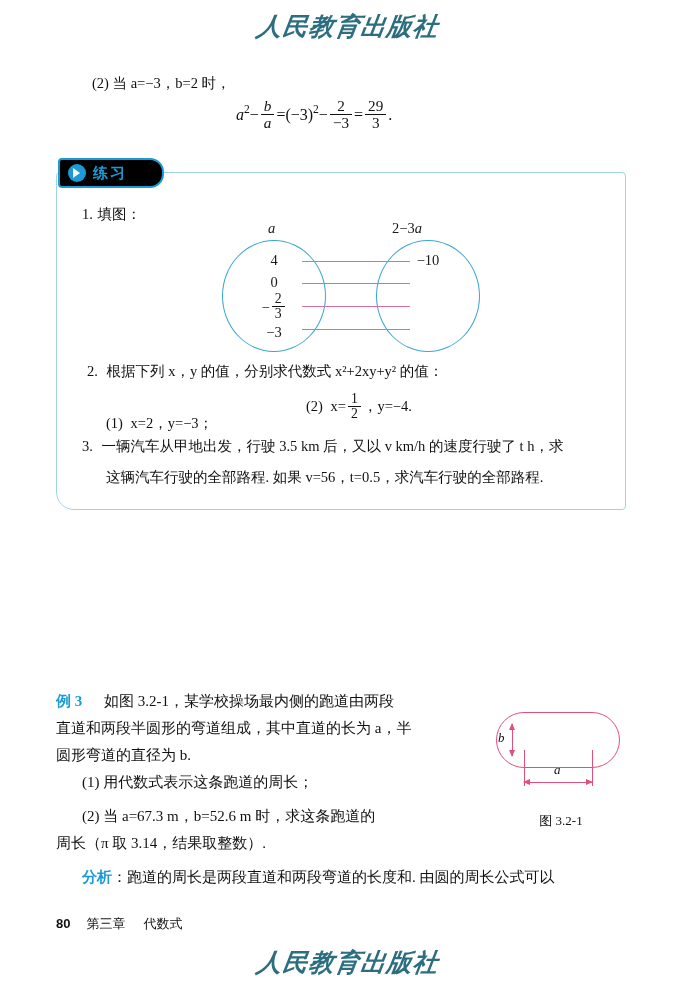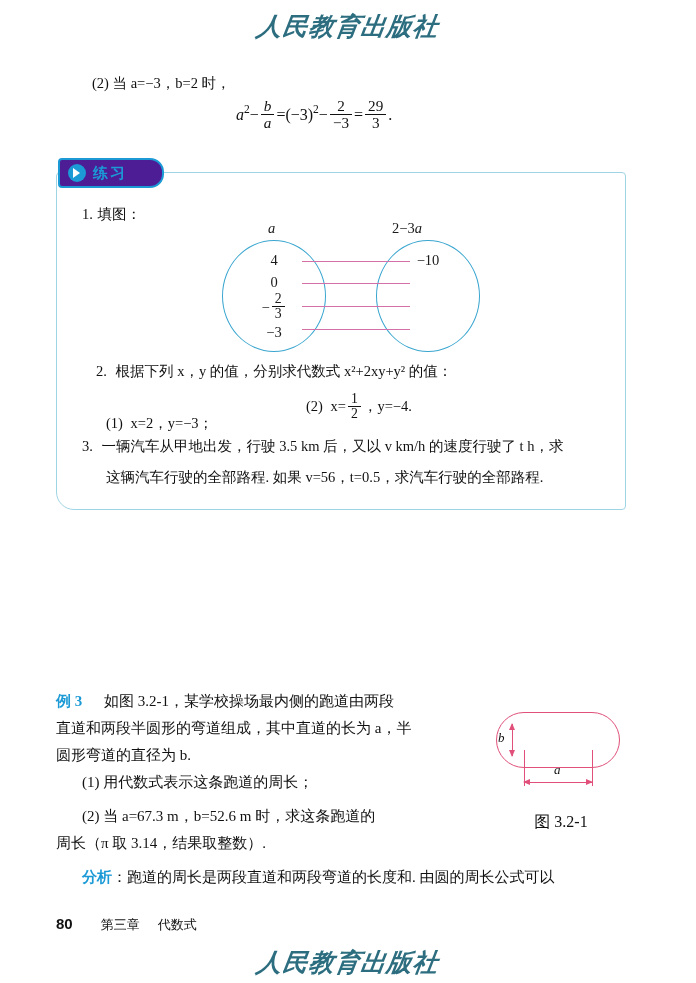--- a/index.html
+++ b/index.html
@@ -53,21 +53,21 @@
     border-radius: 4px 4px 4px 18px;
     box-sizing: border-box;
     background: #ffffff;
   }
   .exercise-tab {
     position: absolute;
     left: 58px;
     top: 158px;
     width: 106px;
     height: 30px;
-    background: #4c1d95;
+    background: #000000;
     border: 2px solid #1b9ad6;
     border-radius: 4px 14px 14px 4px;
     box-sizing: border-box;
     display: flex;
     align-items: center;
     padding-left: 8px;
   }
   .exercise-tab .tab-dot {
     width: 18px;
     height: 18px;
@@ -169,22 +169,22 @@
     position: absolute;
     left: 56px;
     top: 915px;
     font-family: "Liberation Sans", sans-serif;
     font-size: 13px;
     color: #111;
     white-space: nowrap;
   }
   .folio .num {
     font-weight: bold;
-    font-size: 15px;
-    margin-right: 28px;
+    font-size: 13px;
+    margin-right: 16px;
   }
   .folio .chap { margin-right: 18px; }
 
   
   .figure {
     position: absolute;
     left: 486px;
     top: 700px;
     width: 150px;
     height: 110px;
@@ -245,21 +245,21 @@
     font-size: 13px;
     font-style: italic;
     color: #111;
   }
   .fig-caption {
     position: absolute;
     left: 486px;
     top: 812px;
     width: 150px;
     text-align: center;
-    font-size: 16px;
+    font-size: 13px;
     color: #111;
   }
   .analysis-kw {
     color: #1b9ad6;
     font-weight: bold;
   }
   .ex-kw {
     color: #1b9ad6;
     font-weight: bold;
   }
@@ -305,21 +305,21 @@
     <div class="venn-item" style="left:70px; top:96px; width:48px;">−3</div>
 
     <div class="venn-item" style="left:222px; top:24px; width:52px;">−10</div>
 
     <div class="venn-line" style="left:122px; top:33px; width:108px;"></div>
     <div class="venn-line" style="left:122px; top:55px; width:108px;"></div>
     <div class="venn-line" style="left:122px; top:78px; width:108px;"></div>
     <div class="venn-line" style="left:122px; top:101px; width:108px;"></div>
   </div>
 
-  <div class="txt" style="left:96px; top:360px;">
+  <div class="txt" style="left:87px; top:360px;">
     <span>2.</span>
     <span style="margin-left:5px;">根据下列 x，y 的值，分别求代数式 x²+2xy+y² 的值：</span>
   </div>
 
   <div class="txt" style="left:106px; top:392px;margin-top:20px;">
     <span>(1)</span>
     <span style="margin-left:4px;">x=2，y=−3；</span>
   </div>
 
   <div class="txt" style="left:306px; top:392px;">

